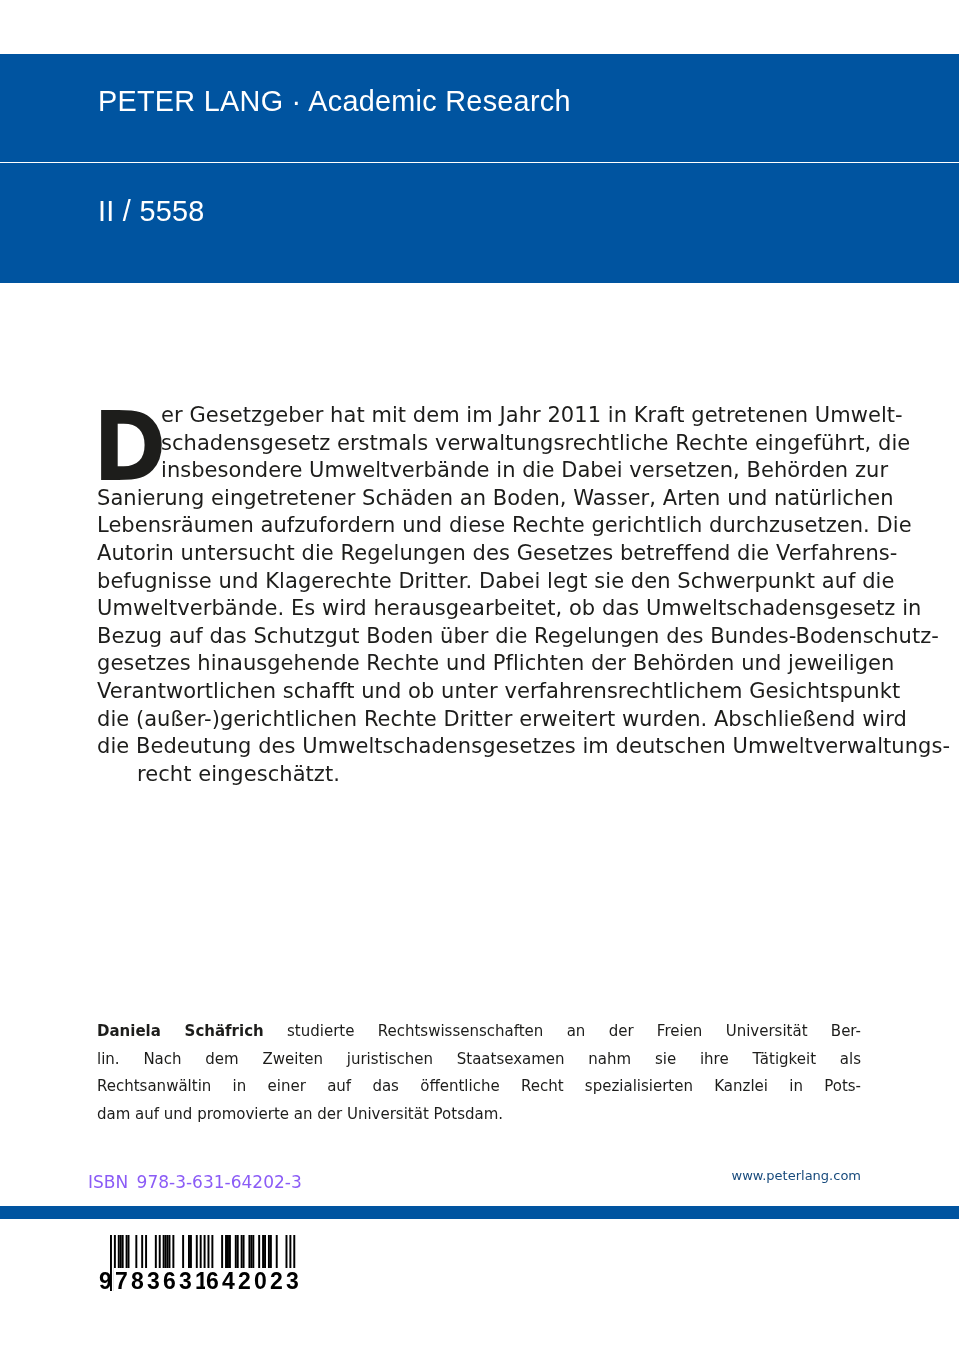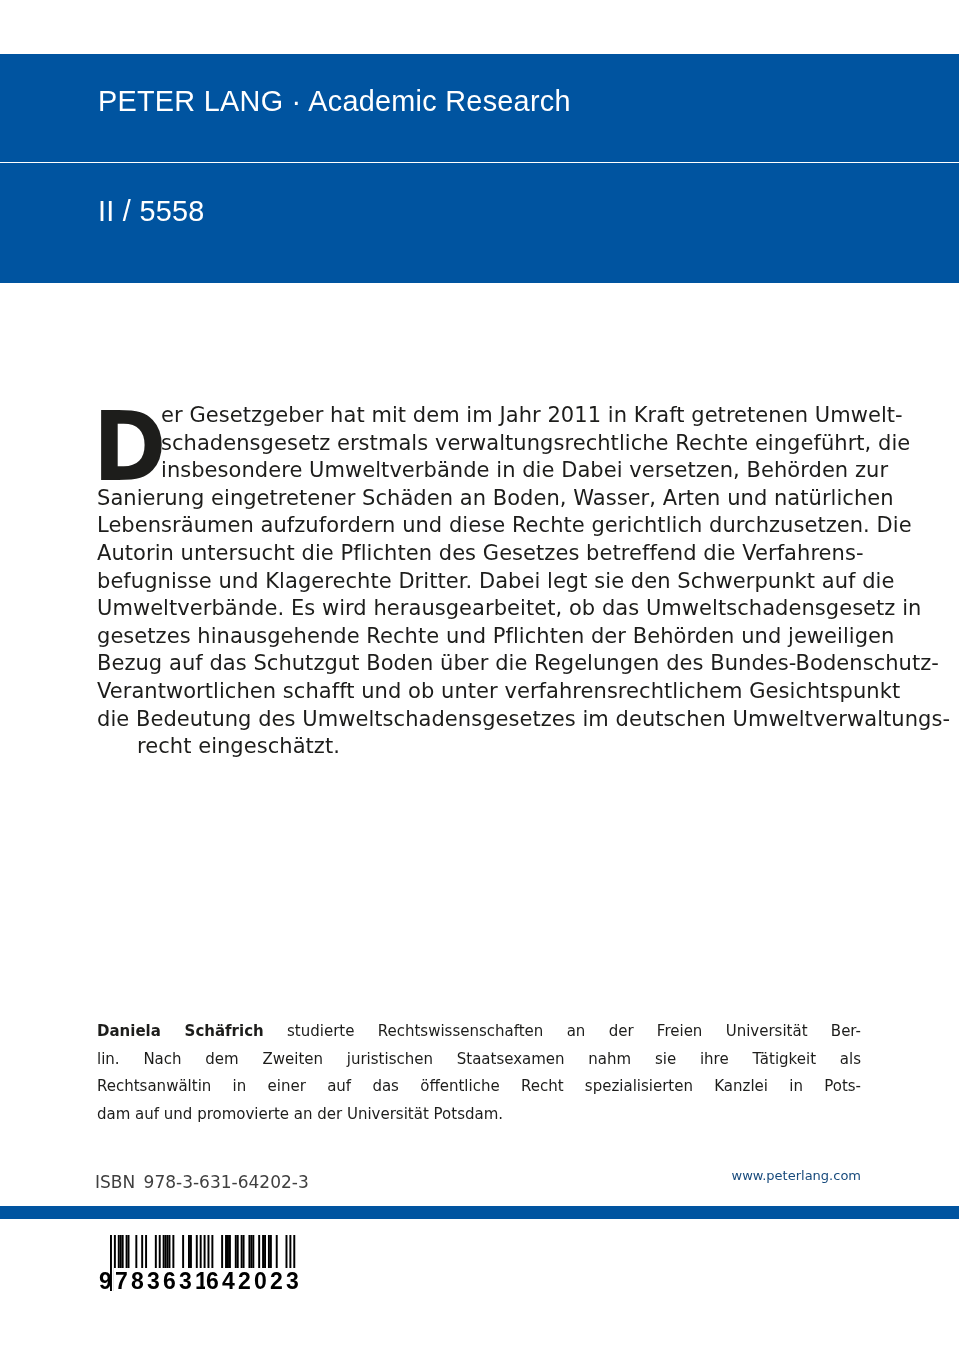--- a/index.html
+++ b/index.html
@@ -80,24 +80,24 @@
       font-size: 15px;
       white-space: nowrap;
       text-align: justify;
       text-align-last: justify;
     }
     .bio-line.last { text-align-last: left; }
     .bio-name { font-weight: bold; }
 
     .isbn {
       position: absolute;
-      left: 95px;
+      left: 88px;
       top: 1172px;
       font-size: 17px;
-      color: #404040;
+      color: #8b5cf6;
       white-space: nowrap;
       font-family: "DejaVu Sans", sans-serif;
       word-spacing: 3px;
       text-align: center;
     }
     .website {
       position: absolute;
       right: 98px;
       top: 1168px;
       font-size: 13px;
@@ -140,26 +140,27 @@
   <div class="band-text">II / 5558</div>
 </div>
 
 <div class="abstract">
   <span class="dropcap">D</span>
   <div class="abstract-line indent">er Gesetzgeber hat mit dem im Jahr 2011 in Kraft getretenen Umwelt-</div>
   <div class="abstract-line indent">schadensgesetz erstmals verwaltungsrechtliche Rechte eingeführt, die</div>
   <div class="abstract-line indent">insbesondere Umweltverbände in die Dabei versetzen, Behörden zur</div>
   <div class="abstract-line">Sanierung eingetretener Schäden an Boden, Wasser, Arten und natürlichen</div>
   <div class="abstract-line">Lebensräumen aufzufordern und diese Rechte gerichtlich durchzusetzen. Die</div>
-  <div class="abstract-line">Autorin untersucht die Pflichten des Gesetzes betreffend die Verfahrens-</div>
+  <div class="abstract-line">Autorin untersucht die Regelungen des Gesetzes betreffend die Verfahrens-</div>
   <div class="abstract-line">befugnisse und Klagerechte Dritter. Dabei legt sie den Schwerpunkt auf die</div>
   <div class="abstract-line">Umweltverbände. Es wird herausgearbeitet, ob das Umweltschadensgesetz in</div>
+  <div class="abstract-line">Bezug auf das Schutzgut Boden über die Regelungen des Bundes-Bodenschutz-</div>
   <div class="abstract-line">gesetzes hinausgehende Rechte und Pflichten der Behörden und jeweiligen</div>
-  <div class="abstract-line">Bezug auf das Schutzgut Boden über die Regelungen des Bundes-Bodenschutz-</div>
   <div class="abstract-line">Verantwortlichen schafft und ob unter verfahrensrechtlichem Gesichtspunkt</div>
+  <div class="abstract-line">die (außer-)gerichtlichen Rechte Dritter erweitert wurden. Abschließend wird</div>
   <div class="abstract-line">die Bedeutung des Umweltschadensgesetzes im deutschen Umweltverwaltungs-</div>
   <div class="abstract-line last">recht eingeschätzt.</div>
 </div>
 
 <div class="bio">
   <div class="bio-line"><span class="bio-name">Daniela Schäfrich</span><span> studierte Rechtswissenschaften an der Freien Universität Ber-</span></div>
   <div class="bio-line">lin. Nach dem Zweiten juristischen Staatsexamen nahm sie ihre Tätigkeit als</div>
   <div class="bio-line">Rechtsanwältin in einer auf das öffentliche Recht spezialisierten Kanzlei in Pots-</div>
   <div class="bio-line last">dam auf und promovierte an der Universität Potsdam.</div>
 </div>

